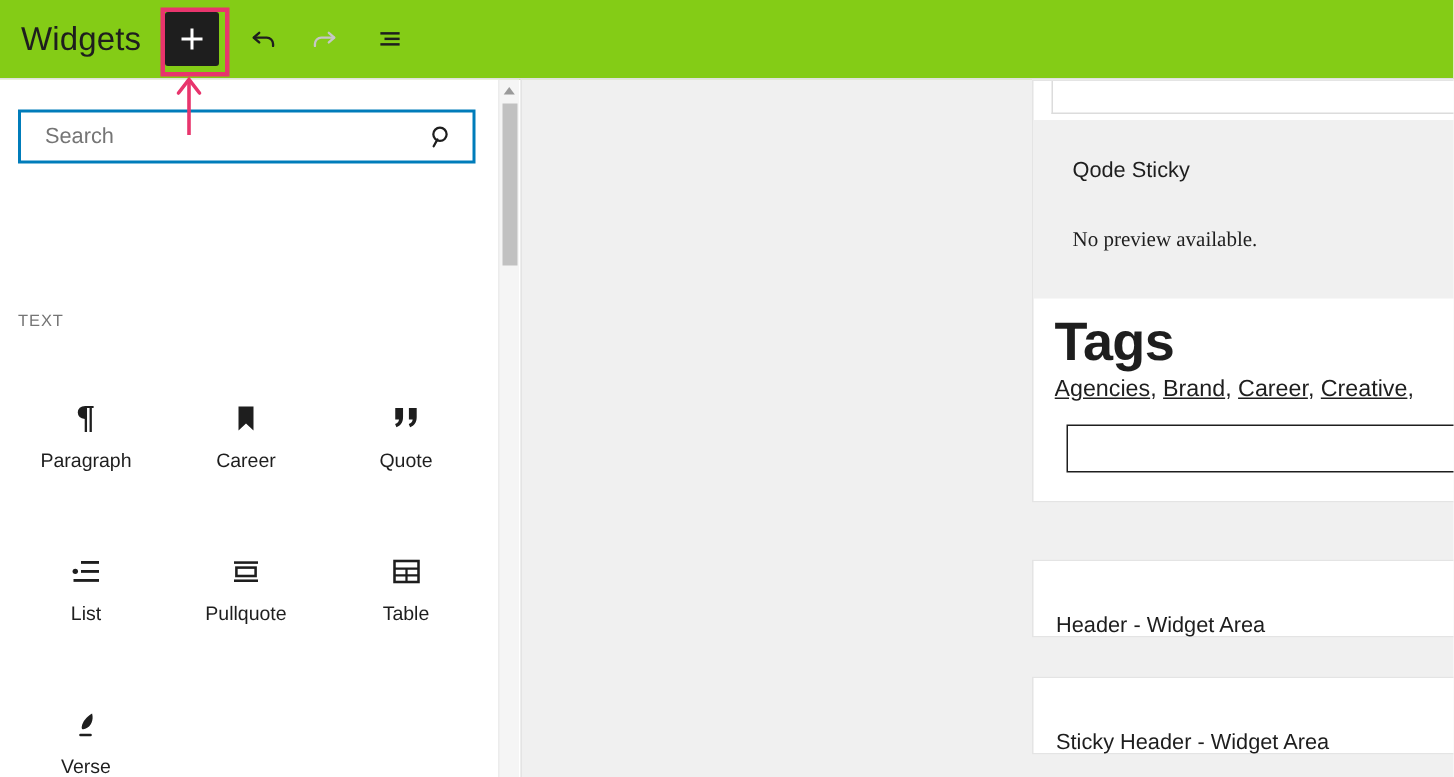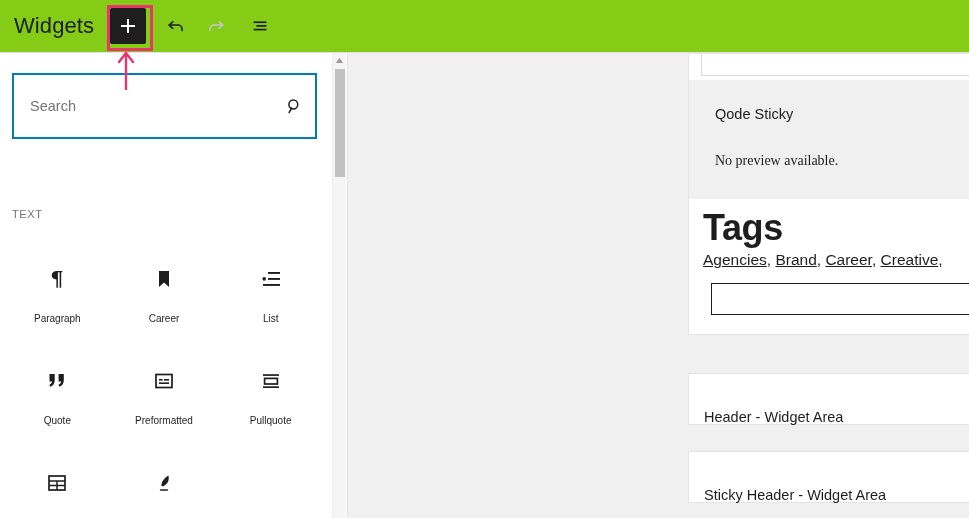--- a/index.html
+++ b/index.html
@@ -87,21 +87,21 @@
   .inserter {
     position: absolute;
     left: 0; top: 53px;
     width: 332px; height: 465px;
     background: #ffffff;
     overflow: hidden;
   }
   .search-wrap {
     position: absolute;
     left: 12px; top: 20px;
-    width: 305px; height: 66px;
+    width: 305px; height: 36px;
     box-sizing: border-box;
     border: 2px solid #007cba;
     background: #fff;
     display: flex;
     align-items: center;
   }
   .search-input {
     flex: 1;
     border: none;
     outline: none;
@@ -148,22 +148,22 @@
     cursor: pointer;
     background: transparent;
     border: none;
   }
   .block-icon {
     width: 28px; height: 28px;
     display: flex; align-items: center; justify-content: center;
     color: #1e1e1e;
   }
   .block-label {
-    margin-top: 20px;
-    font-size: 10px;
+    margin-top: 6px;
+    font-size: 13px;
     color: #1e1e1e;
     text-align: center;
     line-height: 1.2;
     white-space: nowrap;
   }
 
   
   .scrollbar {
     position: absolute;
     left: 332px; top: 53px;
@@ -367,51 +367,40 @@
           <svg width="24" height="24" viewBox="0 0 24 24">
             <path d="M7 4 h10 v16 l-5 -4.6 l-5 4.6 Z" fill="#1e1e1e"></path>
           </svg>
         </span>
         <span class="block-label">Career</span>
       </button>
 
       <button class="block-item">
         <span class="block-icon">
           <svg width="24" height="24" viewBox="0 0 24 24">
+            <path d="M4.5 5 h5.2 v6.2 c0 3.4 -1.6 5.6 -4.4 6.6 l-0.9 -2.1 c1.7 -0.7 2.5 -1.8 2.6 -3.1 h-2.5 Z" fill="#1e1e1e"></path>
+            <path d="M13.6 5 h5.2 v6.2 c0 3.4 -1.6 5.6 -4.4 6.6 l-0.9 -2.1 c1.7 -0.7 2.5 -1.8 2.6 -3.1 h-2.5 Z" fill="#1e1e1e"></path>
+          </svg>
+        </span>
+        <span class="block-label">Quote</span>
+      </button>
+
+      <button class="block-item">
+        <span class="block-icon">
+          <svg width="24" height="24" viewBox="0 0 24 24">
             <rect x="9" y="5" width="12" height="1.9" fill="#1e1e1e"></rect>
             <rect x="9" y="11" width="12" height="1.9" fill="#1e1e1e"></rect>
             <rect x="4" y="17" width="17" height="1.9" fill="#1e1e1e"></rect>
             <circle cx="5.2" cy="11.9" r="1.8" fill="#1e1e1e"></circle>
           </svg>
         </span>
         <span class="block-label">List</span>
       </button>
 
-      <button class="block-item">
-        <span class="block-icon">
-          <svg width="24" height="24" viewBox="0 0 24 24">
-            <path d="M4.5 5 h5.2 v6.2 c0 3.4 -1.6 5.6 -4.4 6.6 l-0.9 -2.1 c1.7 -0.7 2.5 -1.8 2.6 -3.1 h-2.5 Z" fill="#1e1e1e"></path>
-            <path d="M13.6 5 h5.2 v6.2 c0 3.4 -1.6 5.6 -4.4 6.6 l-0.9 -2.1 c1.7 -0.7 2.5 -1.8 2.6 -3.1 h-2.5 Z" fill="#1e1e1e"></path>
-          </svg>
-        </span>
-        <span class="block-label">Quote</span>
-      </button>
-
-
-      <button class="block-item">
-        <span class="block-icon">
-          <svg width="24" height="24" viewBox="0 0 24 24">
-            <rect x="4" y="5.5" width="16" height="13" fill="none" stroke="#1e1e1e" stroke-width="1.7"></rect>
-            <rect x="7" y="10" width="3.6" height="1.6" fill="#1e1e1e"></rect>
-            <rect x="12" y="10" width="5" height="1.6" fill="#1e1e1e"></rect>
-            <rect x="7" y="13.4" width="10" height="1.6" fill="#1e1e1e"></rect>
-          </svg>
-        </span>
-        <span class="block-label">Preformatted</span>
-      </button>
+
 
       <button class="block-item">
         <span class="block-icon">
           <svg width="24" height="24" viewBox="0 0 24 24">
             <rect x="4" y="5.2" width="16" height="1.7" fill="#1e1e1e"></rect>
             <rect x="5.6" y="9.4" width="12.8" height="5.6" fill="none" stroke="#1e1e1e" stroke-width="1.7"></rect>
             <rect x="4" y="17.3" width="16" height="1.7" fill="#1e1e1e"></rect>
           </svg>
         </span>
         <span class="block-label">Pullquote</span>

